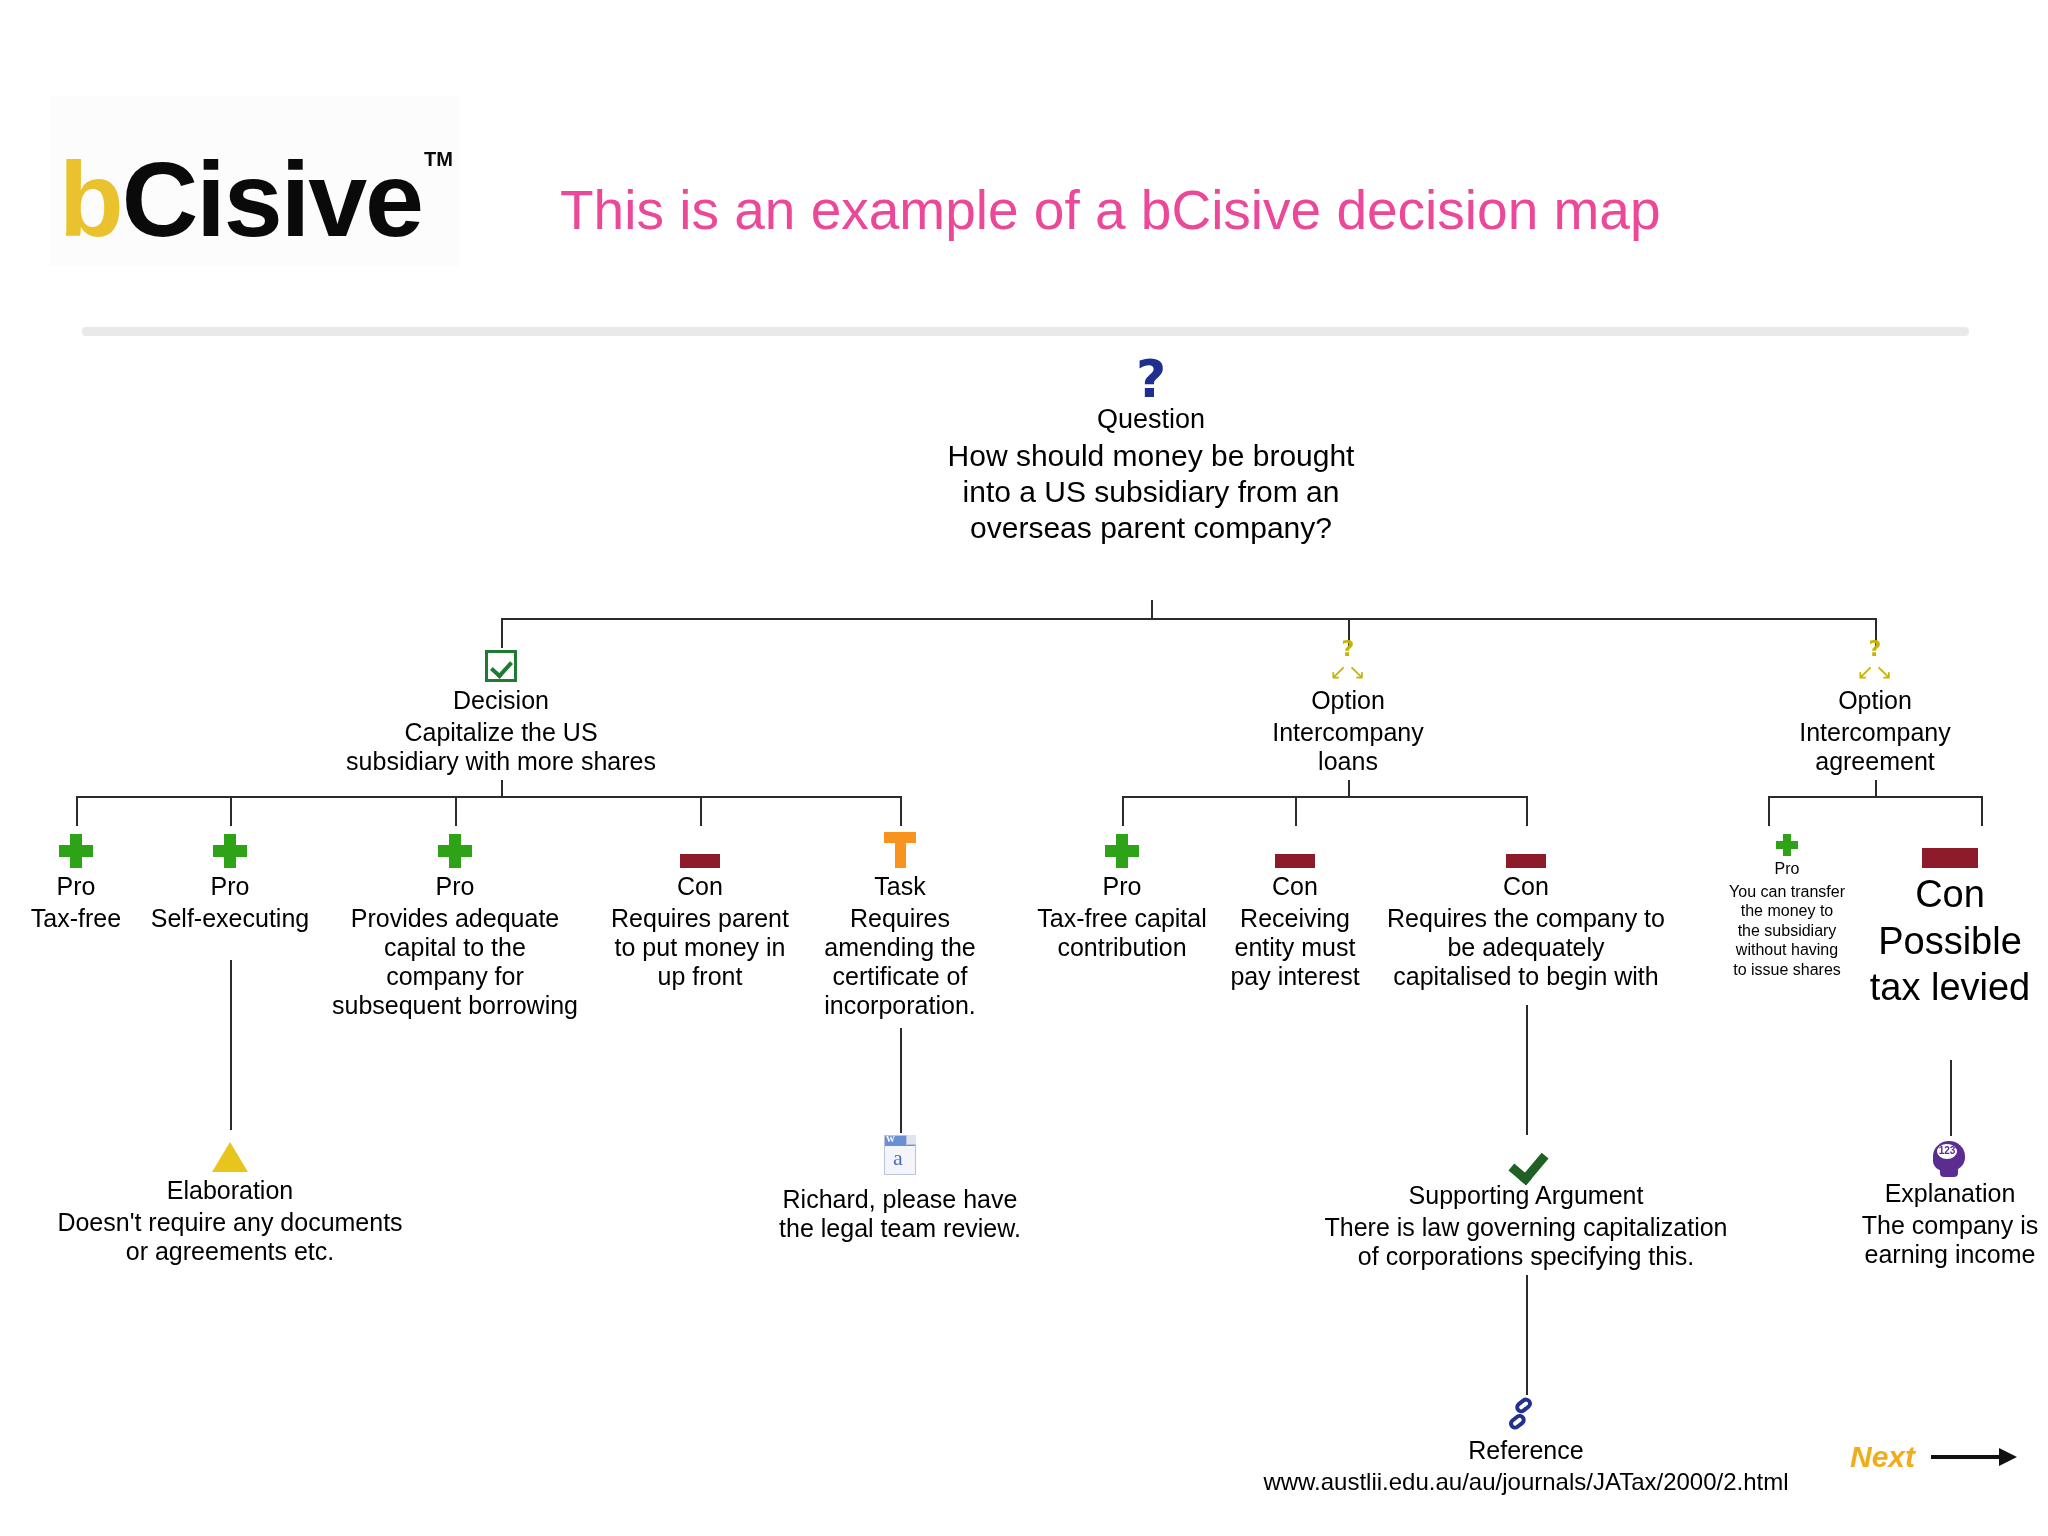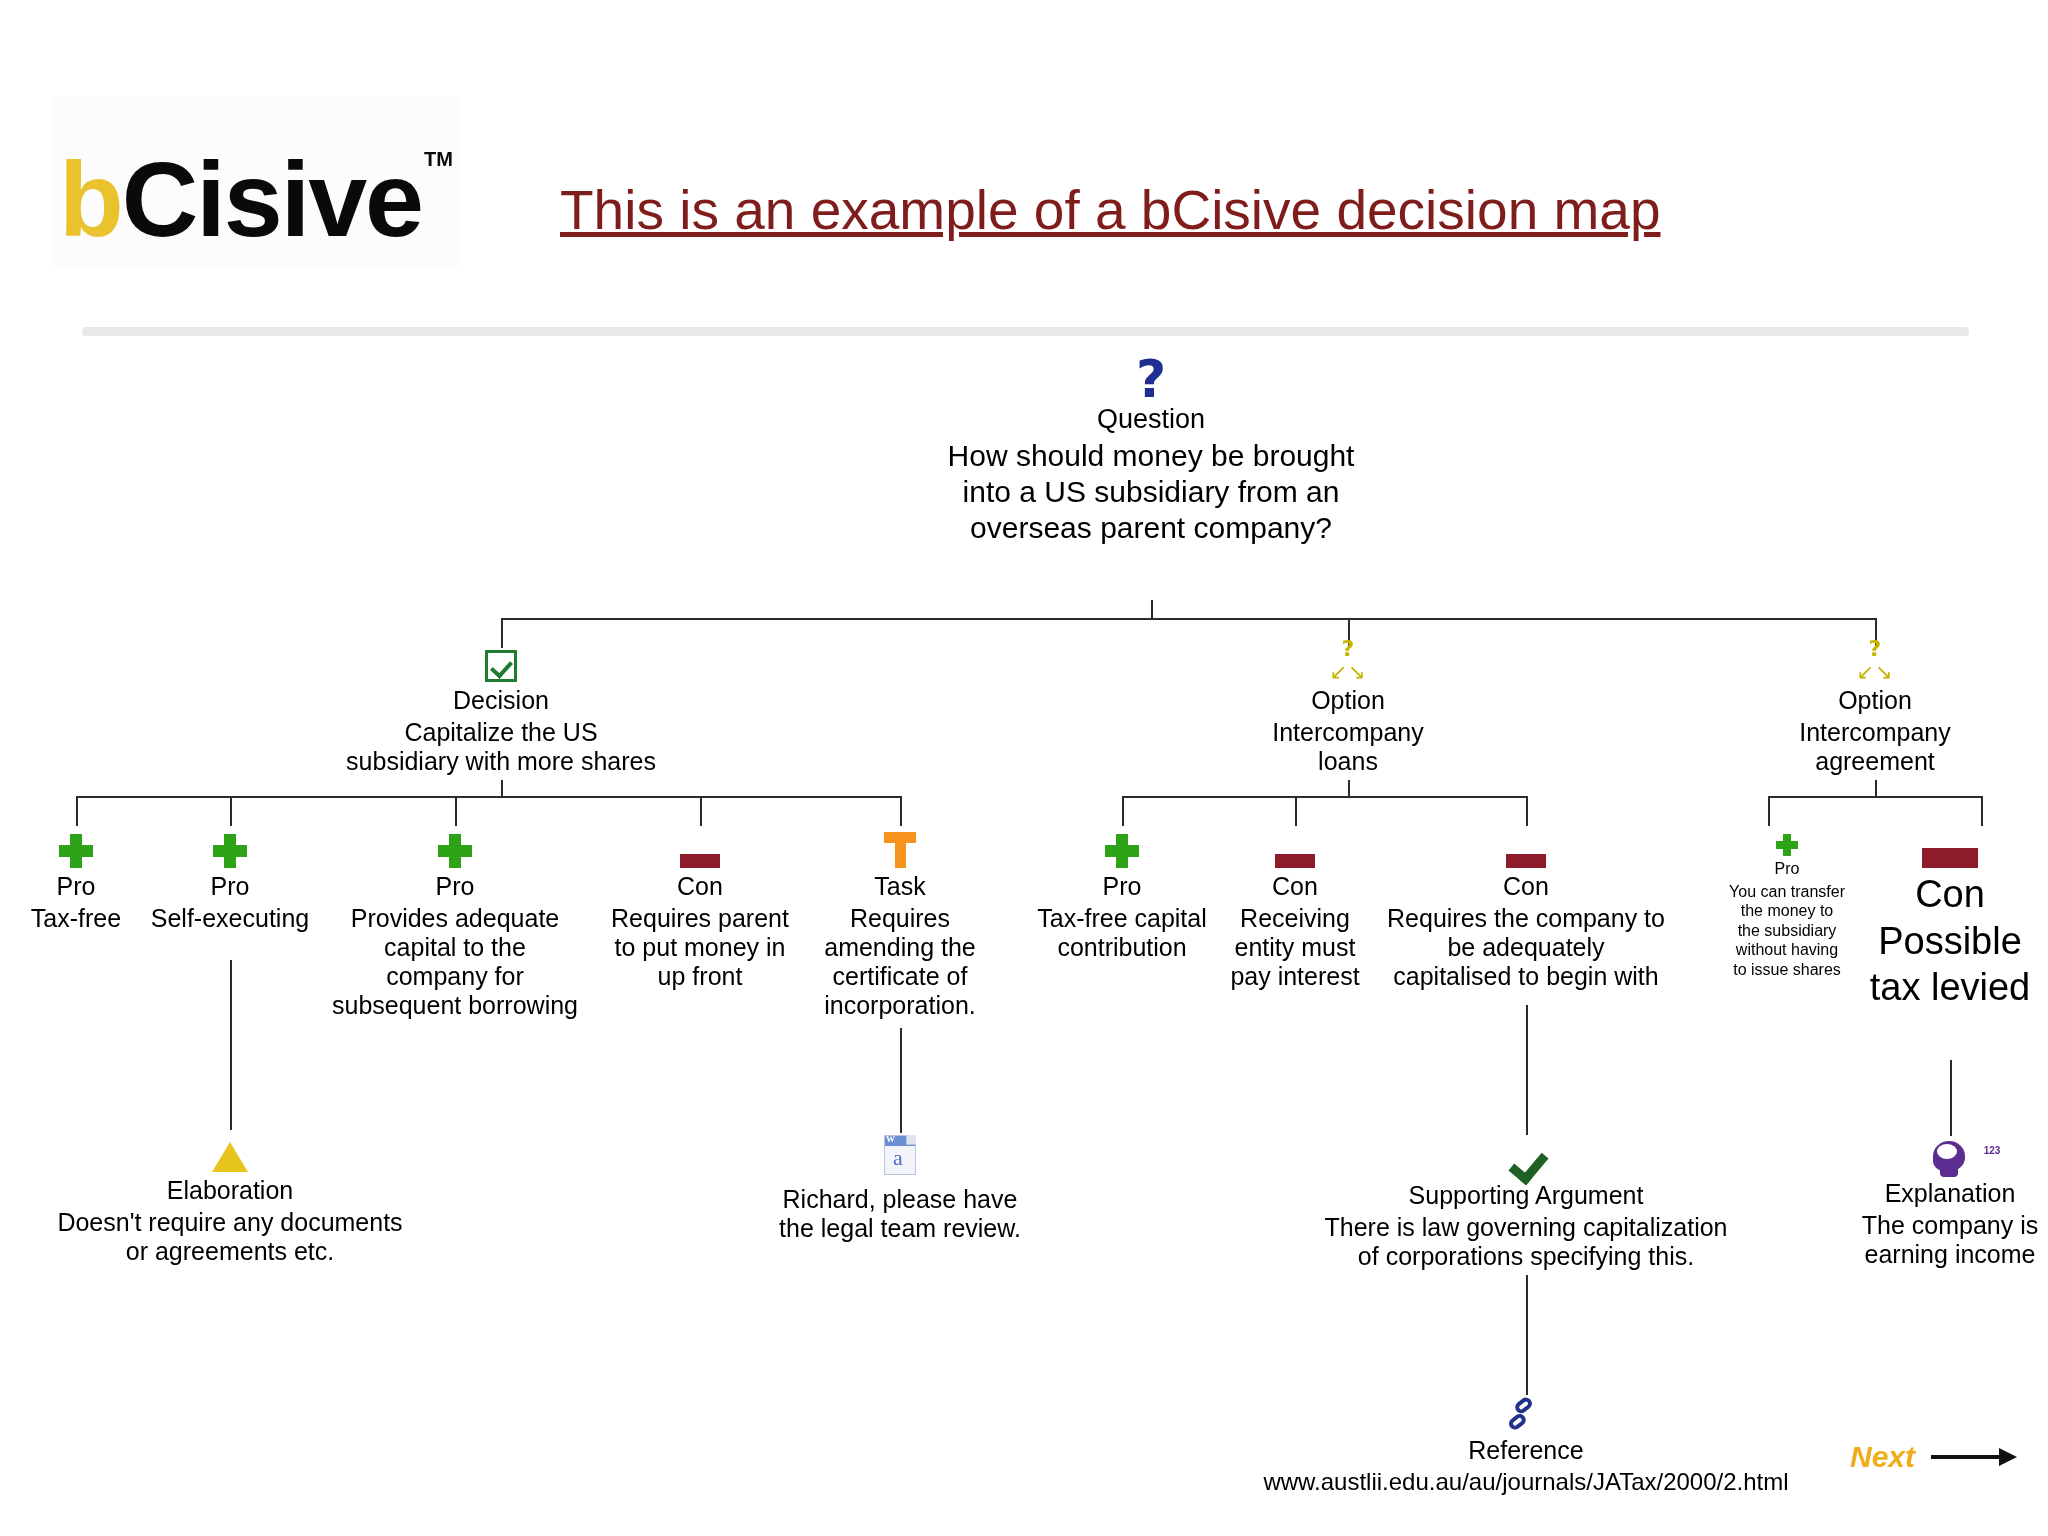--- a/index.html
+++ b/index.html
@@ -47,24 +47,23 @@
     left: 2px;
     color: #0a0a0a;
     letter-spacing: 0;
   }
 
   #page-title {
     position: absolute;
     left: 560px;
     top: 178px;
     font-size: 55px;
-    color: #7f1d1d;
+    color: #ec4899;
     font-weight: 400;
     white-space: nowrap;
-    text-decoration: underline;
   }
 
   #header-rule {
     position: absolute;
     left: 82px;
     top: 327px;
     width: 1887px;
     height: 9px;
     background: #e9e9e9;
     border-radius: 4px;
@@ -211,21 +210,20 @@
     background:#5b2d91; border-radius: 50% 50% 45% 35%;
   }
   .icon-head .bubble {
     position:absolute; left:6px; top:3px; width:20px; height:15px;
     background:#ffffff; border-radius:50%;
   }
   .icon-head .digits {
     position:absolute; left:6px; top:2px; width:20px;
     text-align:center; font-size:10px; color:#5b2d91; font-weight:bold;
     line-height:15px;
-    padding-left:45px;
   }
   .icon-head .neck {
     position:absolute; left:9px; bottom:-2px; width:18px; height:8px;
     background:#5b2d91; border-radius:0 0 4px 4px;
   }
   
   .icon-link { position: relative; width: 40px; height: 34px; transform: rotate(-38deg); }
   .icon-link .l1, .icon-link .l2 {
     position:absolute; width:18px; height:12px;
     border:4px solid #22328c; border-radius:6px; box-sizing:border-box;

